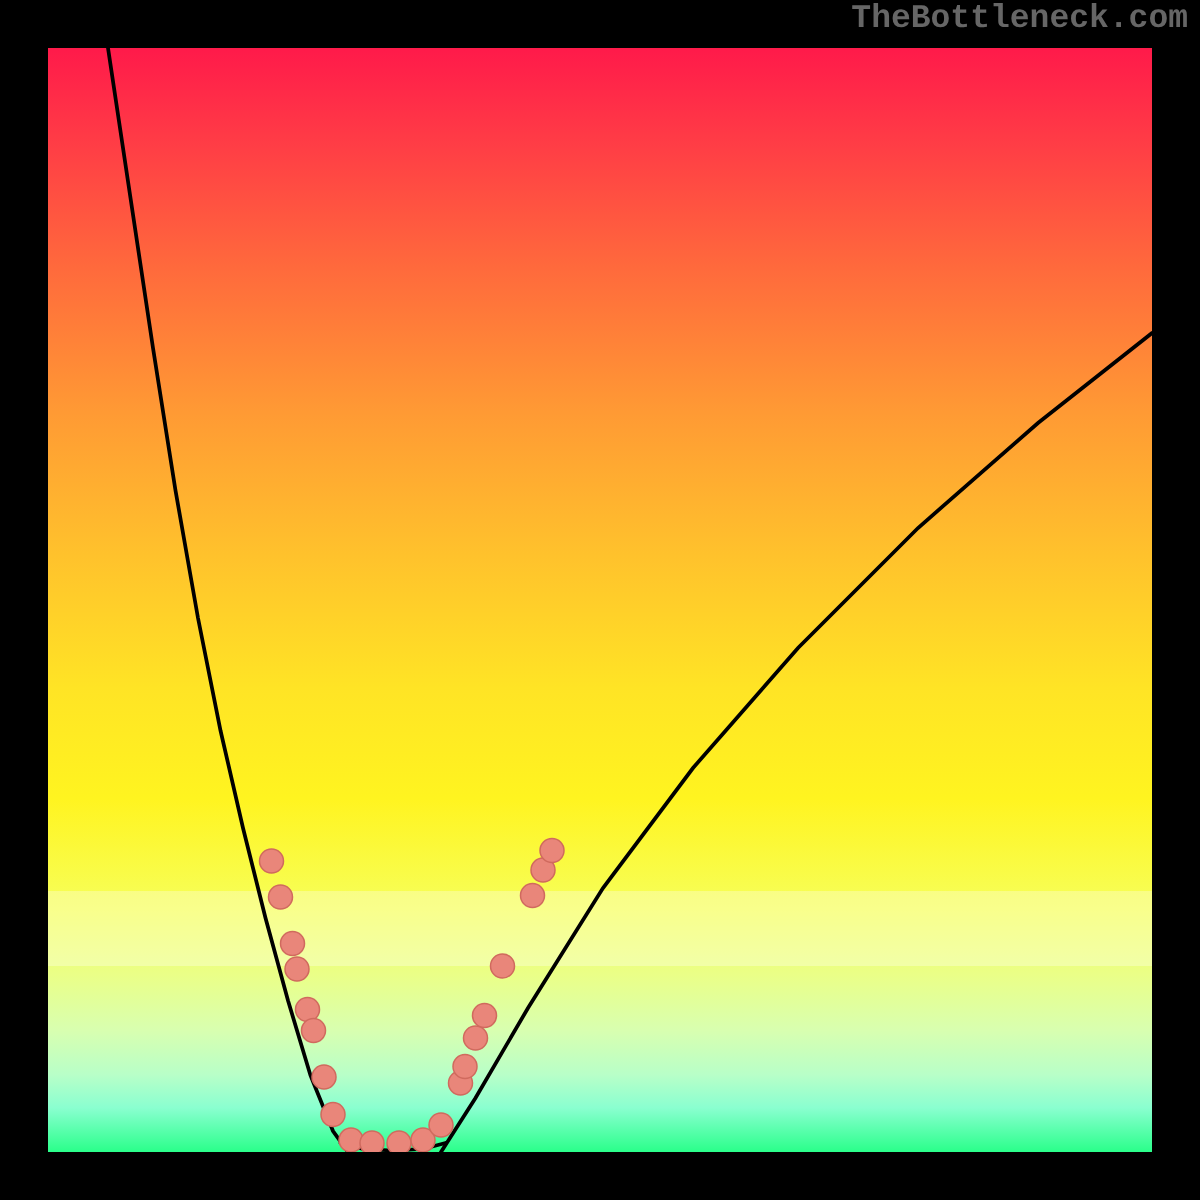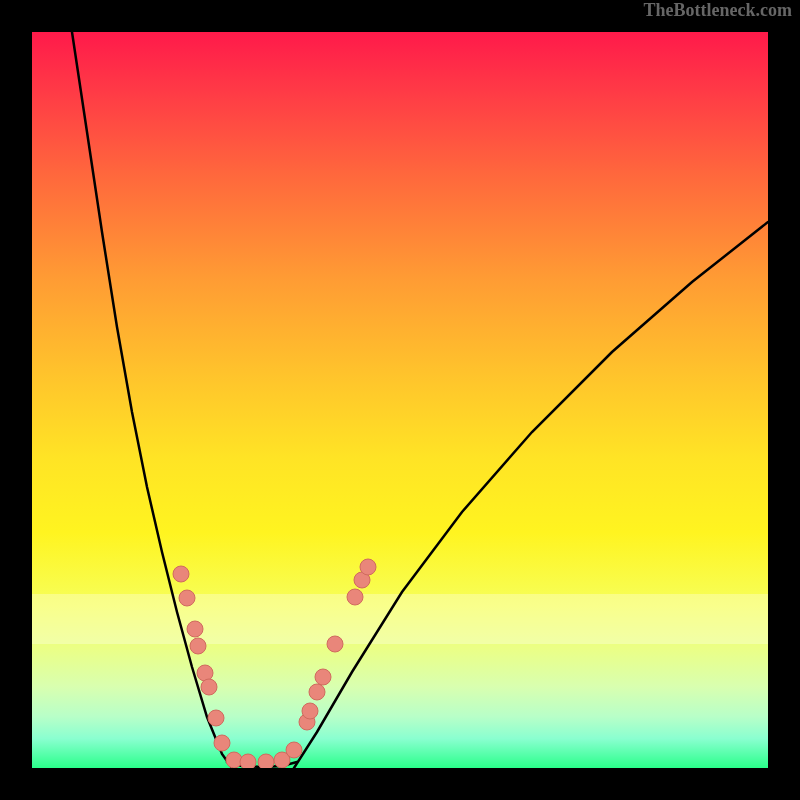--- a/index.html
+++ b/index.html
@@ -64,22 +64,22 @@
   }
   circle.dot {
     fill: #e9867a;
     stroke: #d06a5e;
     stroke-width: 1;
   }
   .watermark {
     position: absolute;
     top: 0;
     right: 8px;
-    font-family: Liberation Serif, serif;
-    font-size: 18px;
+    font-family: Liberation Mono, monospace;
+    font-size: 22px;
     font-weight: bold;
     color: #666;
     user-select: none;
   }
 </style>
 </head>
 <body>
 
 <div class="frame">
 

